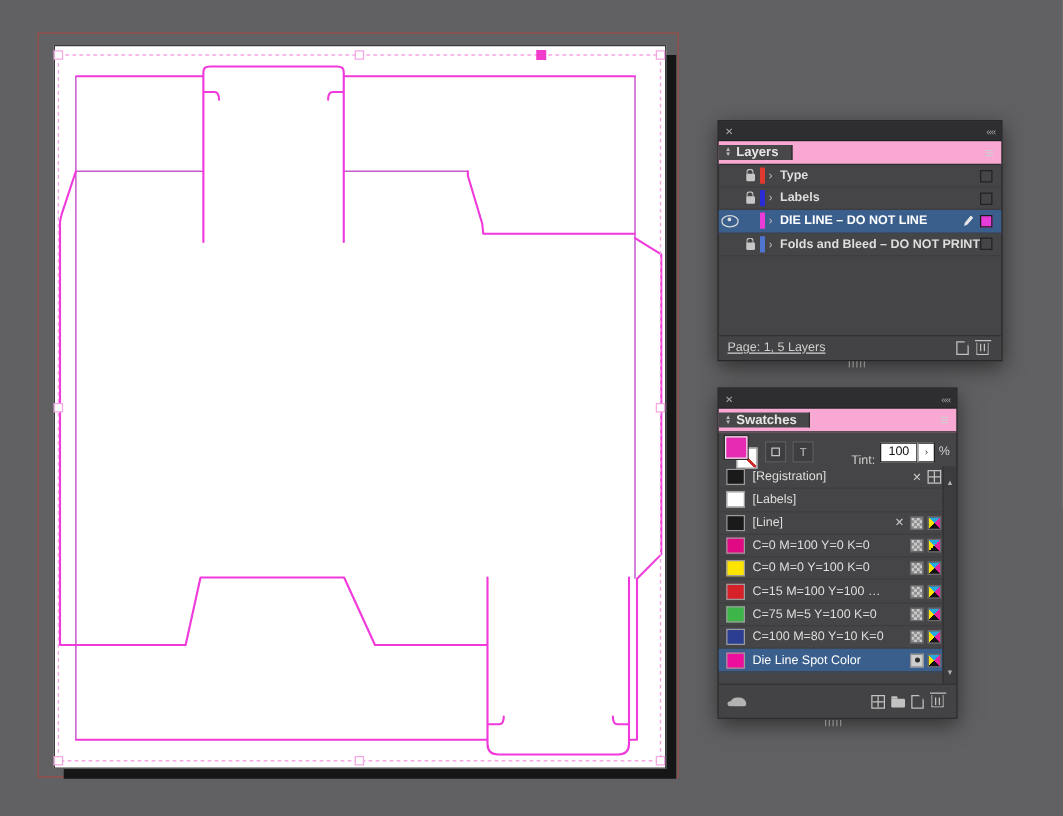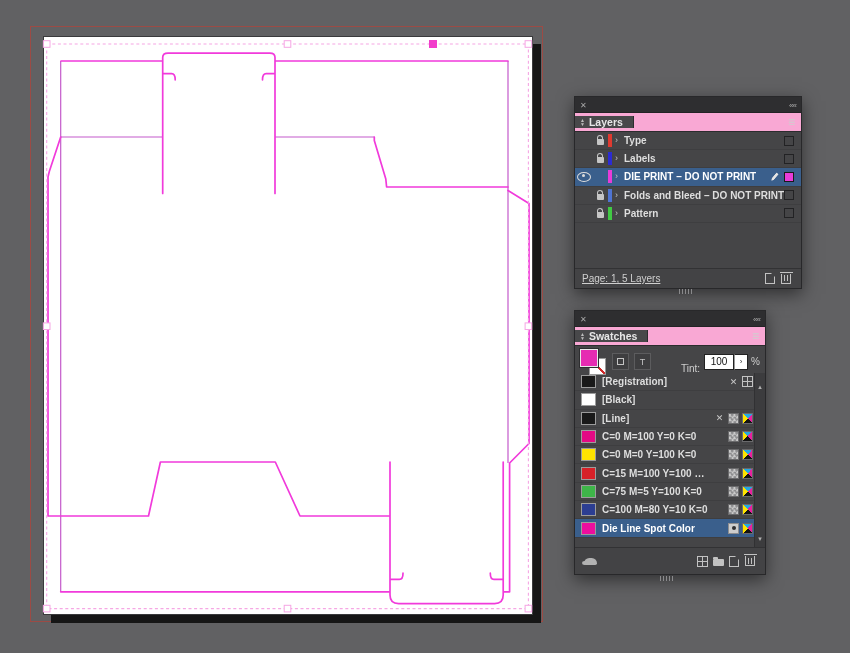--- a/index.html
+++ b/index.html
@@ -83,21 +83,21 @@
               justify-content:center;margin-left:4px;border:1px solid #222;}
   .tint-drop{width:12px;height:14px;background:#fff;border:1px solid #222;border-left:1px solid #9a9a9a;color:#333;
              font-size:8px;display:flex;align-items:center;justify-content:center;}
   .tint-drop::before{content:"\203A";}
   .tint-unit{font-size:10px;color:#cfcfcf;margin-left:3px;}
 
   .swlist{position:absolute;top:62px;left:0;right:10px;}
   .srow{height:17.3px;display:flex;align-items:center;padding:0 2px 0 6px;border-bottom:1px solid #3e3e40;}
   .srow.selected{background:#3A5F8C;}
   .chip{width:13px;height:11px;border:1px solid #9c9c9c;flex:none;margin-right:6px;}
-  .sname{flex:1;font-size:10px;font-weight:bold;color:#dedede;white-space:nowrap;overflow:hidden;}
+  .sname{flex:1;font-size:10px;font-weight:normal;color:#dedede;white-space:nowrap;overflow:hidden;}
   .srow.selected .sname{color:#fff;}
   .sicon{width:11px;height:11px;flex:none;margin-left:3px;display:flex;align-items:center;justify-content:center;}
   .icon-no-edit{color:#c8c8c8;font-size:9px;}.icon-no-edit::before{content:"\2715";}
   .icon-registration{width:9px;height:9px;border:1px solid #c2c2c2;
         background:linear-gradient(#c2c2c2,#c2c2c2) center/100% 1px no-repeat,
                    linear-gradient(#c2c2c2,#c2c2c2) center/1px 100% no-repeat;}
   .icon-process{width:9px;height:9px;border:1px solid #6a6a6c;
         background:repeating-conic-gradient(#8e8e90 0% 25%,#cacaca 0% 50%) 0 0/4.5px 4.5px;}
   .icon-cmyk{width:9px;height:9px;border:1px solid #6a6a6c;
         background:conic-gradient(from -45deg,#25A9E0 0 25%,#E8219F 0 50%,#141414 0 75%,#FFE400 0 100%);}
@@ -196,47 +196,34 @@
   </div>
         <div class="lrow selected">
     <span class="c-eye">
             <span class="eye"></span>
           </span>
     <span class="c-lock">
             <span class="lock" style="visibility: hidden;"></span>
           </span>
     <span class="lbar" style="background: rgb(232, 60, 217);"></span>
     <span class="lexp"></span>
-    <span class="lname">DIE PRINT – DO NOT PRINT</span>
+    <span class="lname">DIE LINE – DO NOT LINE</span>
     <span class="pen"></span>
     <span class="ltarget" style="background: rgb(232, 60, 217);"></span>
   </div>
         <div class="lrow">
     <span class="c-eye">
             <span class="eye" style="visibility: hidden;"></span>
           </span>
     <span class="c-lock">
             <span class="lock"></span>
           </span>
     <span class="lbar" style="background: rgb(79, 116, 210);"></span>
     <span class="lexp"></span>
     <span class="lname">Folds and Bleed – DO NOT PRINT</span>
-
-    <span class="ltarget"></span>
-  </div>
-        <div class="lrow">
-    <span class="c-eye">
-            <span class="eye" style="visibility: hidden;"></span>
-          </span>
-    <span class="c-lock">
-            <span class="lock"></span>
-          </span>
-    <span class="lbar" style="background: rgb(65, 201, 68);"></span>
-    <span class="lexp"></span>
-    <span class="lname">Pattern</span>
 
     <span class="ltarget"></span>
   </div>
       </div>
     <div class="pstatus">
       <span>Page: 1, 5 Layers</span>
       <span class="spacer"></span>
       <span class="ticon">
           <span class="newpage"></span>
         </span>
@@ -286,21 +273,21 @@
     <span class="sicon">
             <span class="icon-no-edit"></span>
           </span>
     <span class="sicon">
             <span class="icon-registration"></span>
           </span>
 
   </div>
         <div class="srow">
     <span class="chip" style="background: rgb(255, 255, 255);"></span>
-    <span class="sname">[Black]</span>
+    <span class="sname">[Labels]</span>
 
   </div>
         <div class="srow">
     <span class="chip" style="background: rgb(26, 26, 26);"></span>
     <span class="sname">[Line]</span>
     <span class="sicon">
             <span class="icon-no-edit"></span>
           </span>
 
     <span class="sicon">

